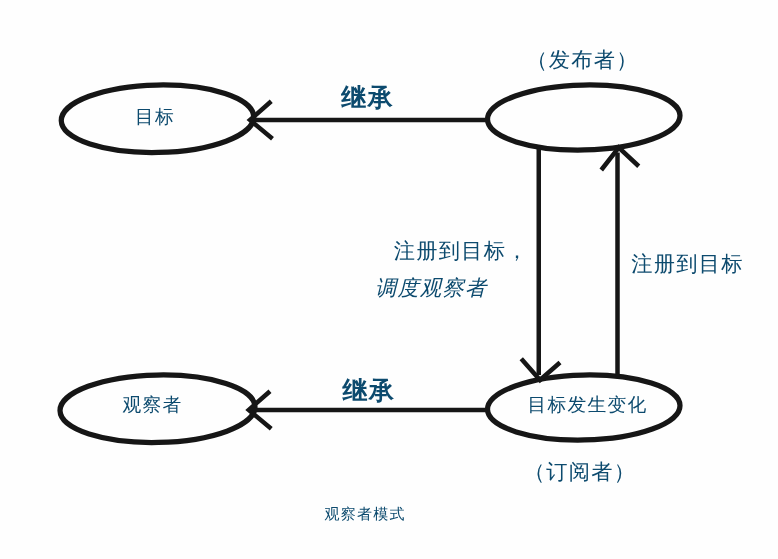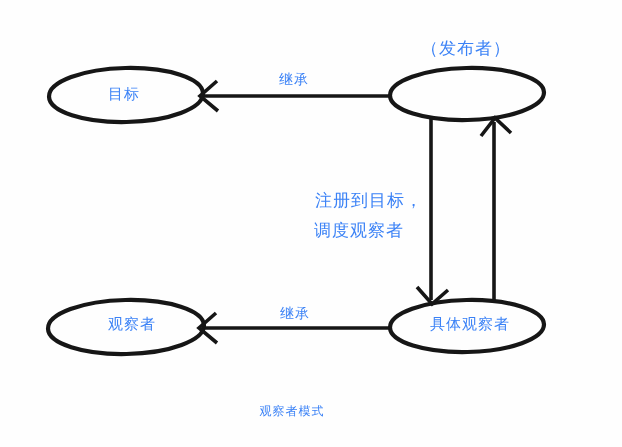--- a/index.html
+++ b/index.html
@@ -15,34 +15,35 @@
     overflow: hidden;
     font-family: "Liberation Sans", "DejaVu Sans", sans-serif;
   }
   .stage svg {
     position: absolute;
     left: 0;
     top: 0;
   }
   .lbl {
     position: absolute;
-    color: #3b82f6;
+    color: #0c4a6e;
     white-space: nowrap;
     line-height: 1;
     letter-spacing: 1px;
   }
   .lbl.center {
     transform: translate(-50%, -50%);
   }
   .node-label {
     font-size: 15px;
     font-family: Liberation Mono, monospace;
   }
   .edge-label {
-    font-size: 14px;
+    font-size: 20px;
+    font-weight: bold;
   }
   .mid-label {
     font-size: 17px;
   }
   .annotation {
     font-size: 17px;
   }
   .caption {
     font-size: 12px;
   }
@@ -68,31 +69,33 @@
     <line x1="431" y1="117" x2="431" y2="300"></line>
     <polyline points="417,287 432,304 448,290" stroke-linejoin="miter"></polyline>
 
     <line x1="494" y1="301" x2="494" y2="122"></line>
     <polyline points="481,136 495,118 511,133" stroke-linejoin="miter"></polyline>
   </svg>
 
   <div class="lbl center node-label" style="left:124px; top:95px;">目标</div>
 
 
-  <div class="lbl center node-label" style="left:132px; top:325px;">观察者</div>
+  <div class="lbl center node-label" style="left:122px; top:325px;">观察者</div>
 
-  <div class="lbl center node-label" style="left:470px; top:325px;">具体观察者</div>
+  <div class="lbl center node-label" style="left:470px; top:325px;">目标发生变化</div>
 
   <div class="lbl center annotation" style="left:466px; top:48px;">（发布者）</div>
 
+  <div class="lbl center annotation" style="left:464px; top:378px;">（订阅者）</div>
 
   <div class="lbl center edge-label" style="left:294px; top:79px;">继承</div>
 
   <div class="lbl center edge-label" style="left:295px; top:313px;">继承</div>
 
   <div class="lbl mid-label" style="left:315px; top:192px;">注册到目标，</div>
 
-  <div class="lbl mid-label" style="left:314px; top:222px;">调度观察者</div>
+  <div class="lbl mid-label" style="left:300px; top:222px;font-style:italic;">调度观察者</div>
 
+  <div class="lbl mid-label" style="left:505px; top:203px;">注册到目标</div>
 
   <div class="lbl center caption" style="left:292px; top:411px;">观察者模式</div>
 
 </div>
 
 </body></html>

